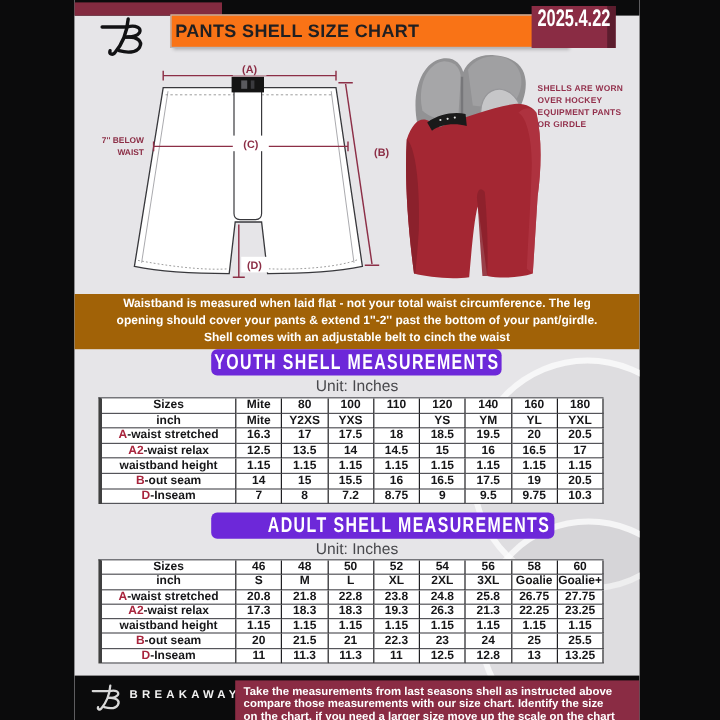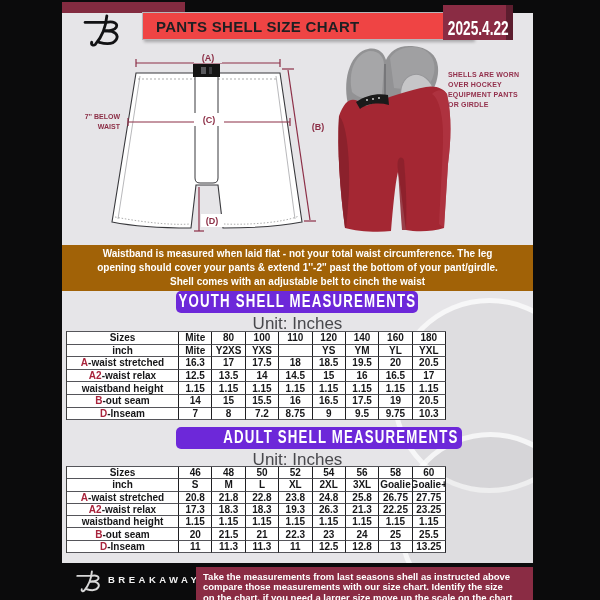--- a/index.html
+++ b/index.html
@@ -10,26 +10,26 @@
   
   .ring{position:absolute;border-radius:50%;border:5px solid rgba(255,255,255,.75);
         background:rgba(70,70,85,.05);z-index:0;}
   #ring1{left:330px;top:298px;width:185px;height:185px;}
   #ring2{left:336px;top:432px;width:175px;height:175px;}
 
   
   .strip-black{position:absolute;left:0;top:0;width:471px;height:13px;background:#0b0b0c;z-index:2;}
   .strip-maroon{position:absolute;left:0;top:2px;width:123px;height:11px;background:#832b40;z-index:3;}
   #logo-header{position:absolute;left:20px;top:13px;z-index:3;}
-  .title-box{position:absolute;left:80px;top:12px;width:331px;height:28px;background:#ef4444;
+  .title-box{position:absolute;left:80px;top:12px;width:331px;height:28px;background:#f97316;
              border:1px solid #b7b6ba;box-shadow:2px 2px 3px rgba(0,0,0,.28);z-index:3;
-             line-height:28px;padding-left:13px;box-sizing:border-box;
+             line-height:28px;padding-left:3px;box-sizing:border-box;
              font-size:15px;font-weight:600;letter-spacing:.3px;color:#1f1f22;}
   .date-box{position:absolute;left:381px;top:5px;width:70px;height:35px;background:#8a2c44;z-index:4;
-            display:flex;align-items:flex-end;justify-content:center;}
+            display:flex;align-items:flex-start;justify-content:center;}
   .date-box .edge{position:absolute;right:0;top:0;width:7px;height:35px;background:#5c1d2e;}
   .date-text{color:#fff;font-weight:bold;font-size:19px;display:inline-block;
              transform:scale(.72,1.05);letter-spacing:0;}
 
   
   #shorts-diagram{position:absolute;left:20px;top:48px;z-index:1;}
   #pants-photo{position:absolute;left:274px;top:42px;z-index:1;}
   .photo-note{position:absolute;left:386px;top:70px;width:90px;z-index:3;
               color:#93304c;font-size:7px;font-weight:bold;line-height:10px;letter-spacing:.2px;}
 
@@ -37,27 +37,27 @@
   .notice{position:absolute;left:0;top:245px;width:471px;height:46px;background:#a16207;z-index:2;
           display:flex;flex-direction:column;justify-content:center;align-items:center;}
   .notice .line{color:#fff;font-size:10px;font-weight:bold;line-height:14.2px;white-space:nowrap;}
 
   
   .section-banner{position:absolute;left:114px;width:242px;height:22px;background:#6d28d9;
                   border-radius:5px;display:flex;align-items:center;justify-content:center;z-index:2;}
   #youth-banner{top:291px;} #adult-banner{top:427px;padding-left:44px;}
   .section-banner span{color:#fff;font-weight:bold;font-size:17px;letter-spacing:1.5px;
                        display:inline-block;transform:scale(.78,1.05);white-space:nowrap;}
-  .unit{position:absolute;left:0;width:471px;text-align:center;font-size:17px;color:#48484c;z-index:2;}
+  .unit{position:absolute;left:0;width:471px;text-align:center;font-size:13px;color:#48484c;z-index:2;}
   #youth-unit{top:314px;} #adult-unit{top:450px;}
 
   
-  .size-table{position:absolute;left:4px;width:380px;display:grid;z-index:2;
+  .size-table{position:absolute;left:20px;width:421px;display:grid;z-index:2;
               grid-template-columns:112px repeat(8,1fr);
-              border-left:1px solid #404040;border-top:1px solid #55555a;
+              border-left:3px solid #404040;border-top:1px solid #55555a;
               background:#fff;box-sizing:border-box;}
   #youth-table{top:331px;grid-auto-rows:12.6px;}
   #adult-table{top:466px;grid-auto-rows:12.3px;}
   .cell{border-right:1px solid #1f1f22;border-bottom:1px solid #55555a;box-sizing:border-box;
         display:flex;align-items:center;justify-content:center;
         font-size:10px;font-weight:bold;color:#161618;overflow:hidden;white-space:nowrap;}
   .cell .pfx{color:#a8243c;}
 
   
   .footer-bar{position:absolute;left:0;top:563px;width:471px;height:37px;background:#0b0b0c;z-index:2;}

